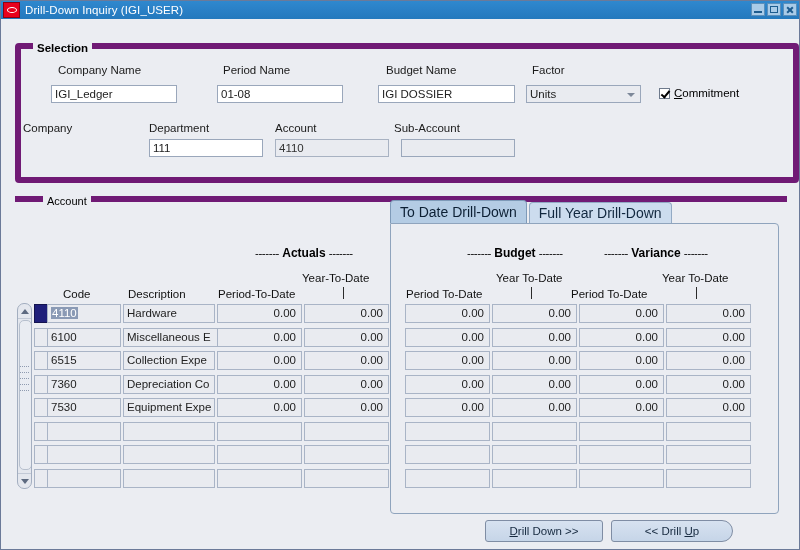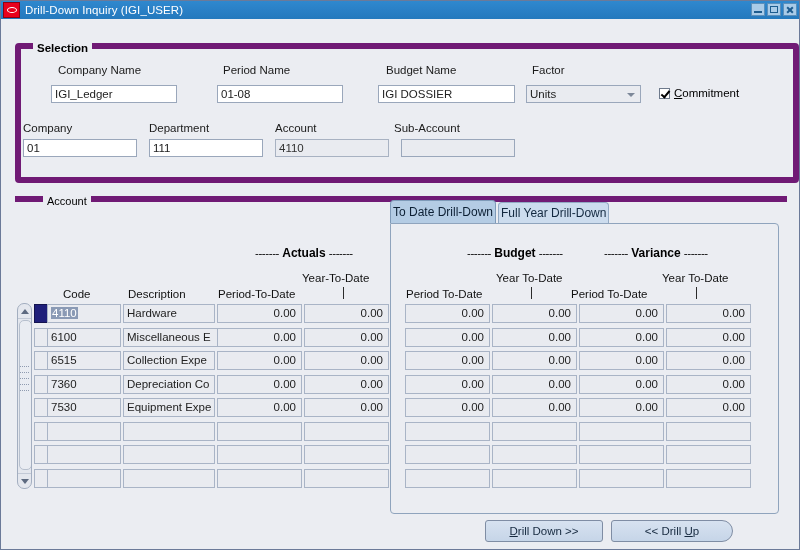--- a/index.html
+++ b/index.html
@@ -197,22 +197,22 @@
 
   
   .tabstrip {
     position: absolute;
     display: flex;
     align-items: flex-end;
   }
   .tab {
     box-sizing: border-box;
     height: 21px;
-    padding: 0 2px;
-    font-size: 12px;
+    padding: 0 9px;
+    font-size: 14px;
     color: #12283f;
     background: #ccdcee;
     border: 1px solid #93aac4;
     border-bottom: none;
     border-radius: 4px 4px 0 0;
     display: flex;
     align-items: center;
     white-space: nowrap;
     margin-right: 2px;
   }
@@ -411,21 +411,20 @@
   <div class="chkwrap" style="left:658px; top:86px;">
     <span class="chkbox checked"></span>
     <span><span class="ul">C</span>ommitment</span>
   </div>
 
   <div class="fld-label" style="left:22px; top:121px;">Company</div>
   <div class="fld-label" style="left:148px; top:121px;">Department</div>
   <div class="fld-label" style="left:274px; top:121px;">Account</div>
   <div class="fld-label" style="left:393px; top:121px;">Sub-Account</div>
 
-  <div class="tfield" style="left:22px; top:138px; width:114px;">01</div>
   <div class="tfield" style="left:148px; top:138px; width:114px;">111</div>
   <div class="tfield ro" style="left:274px; top:138px; width:114px;">4110</div>
   <div class="tfield empty" style="left:400px; top:138px; width:114px;"></div>
 
   <div class="groupbox" style="left:14px; top:195px; width:772px; height:310px; border-left:none; border-right:none; border-bottom:none; border-radius:0;">
     <div class="group-label thin" style="left:28px;">Account</div>
   </div>
 
   <div class="tabstrip" style="left:389px; top:199px;">
     <div class="tab active">

